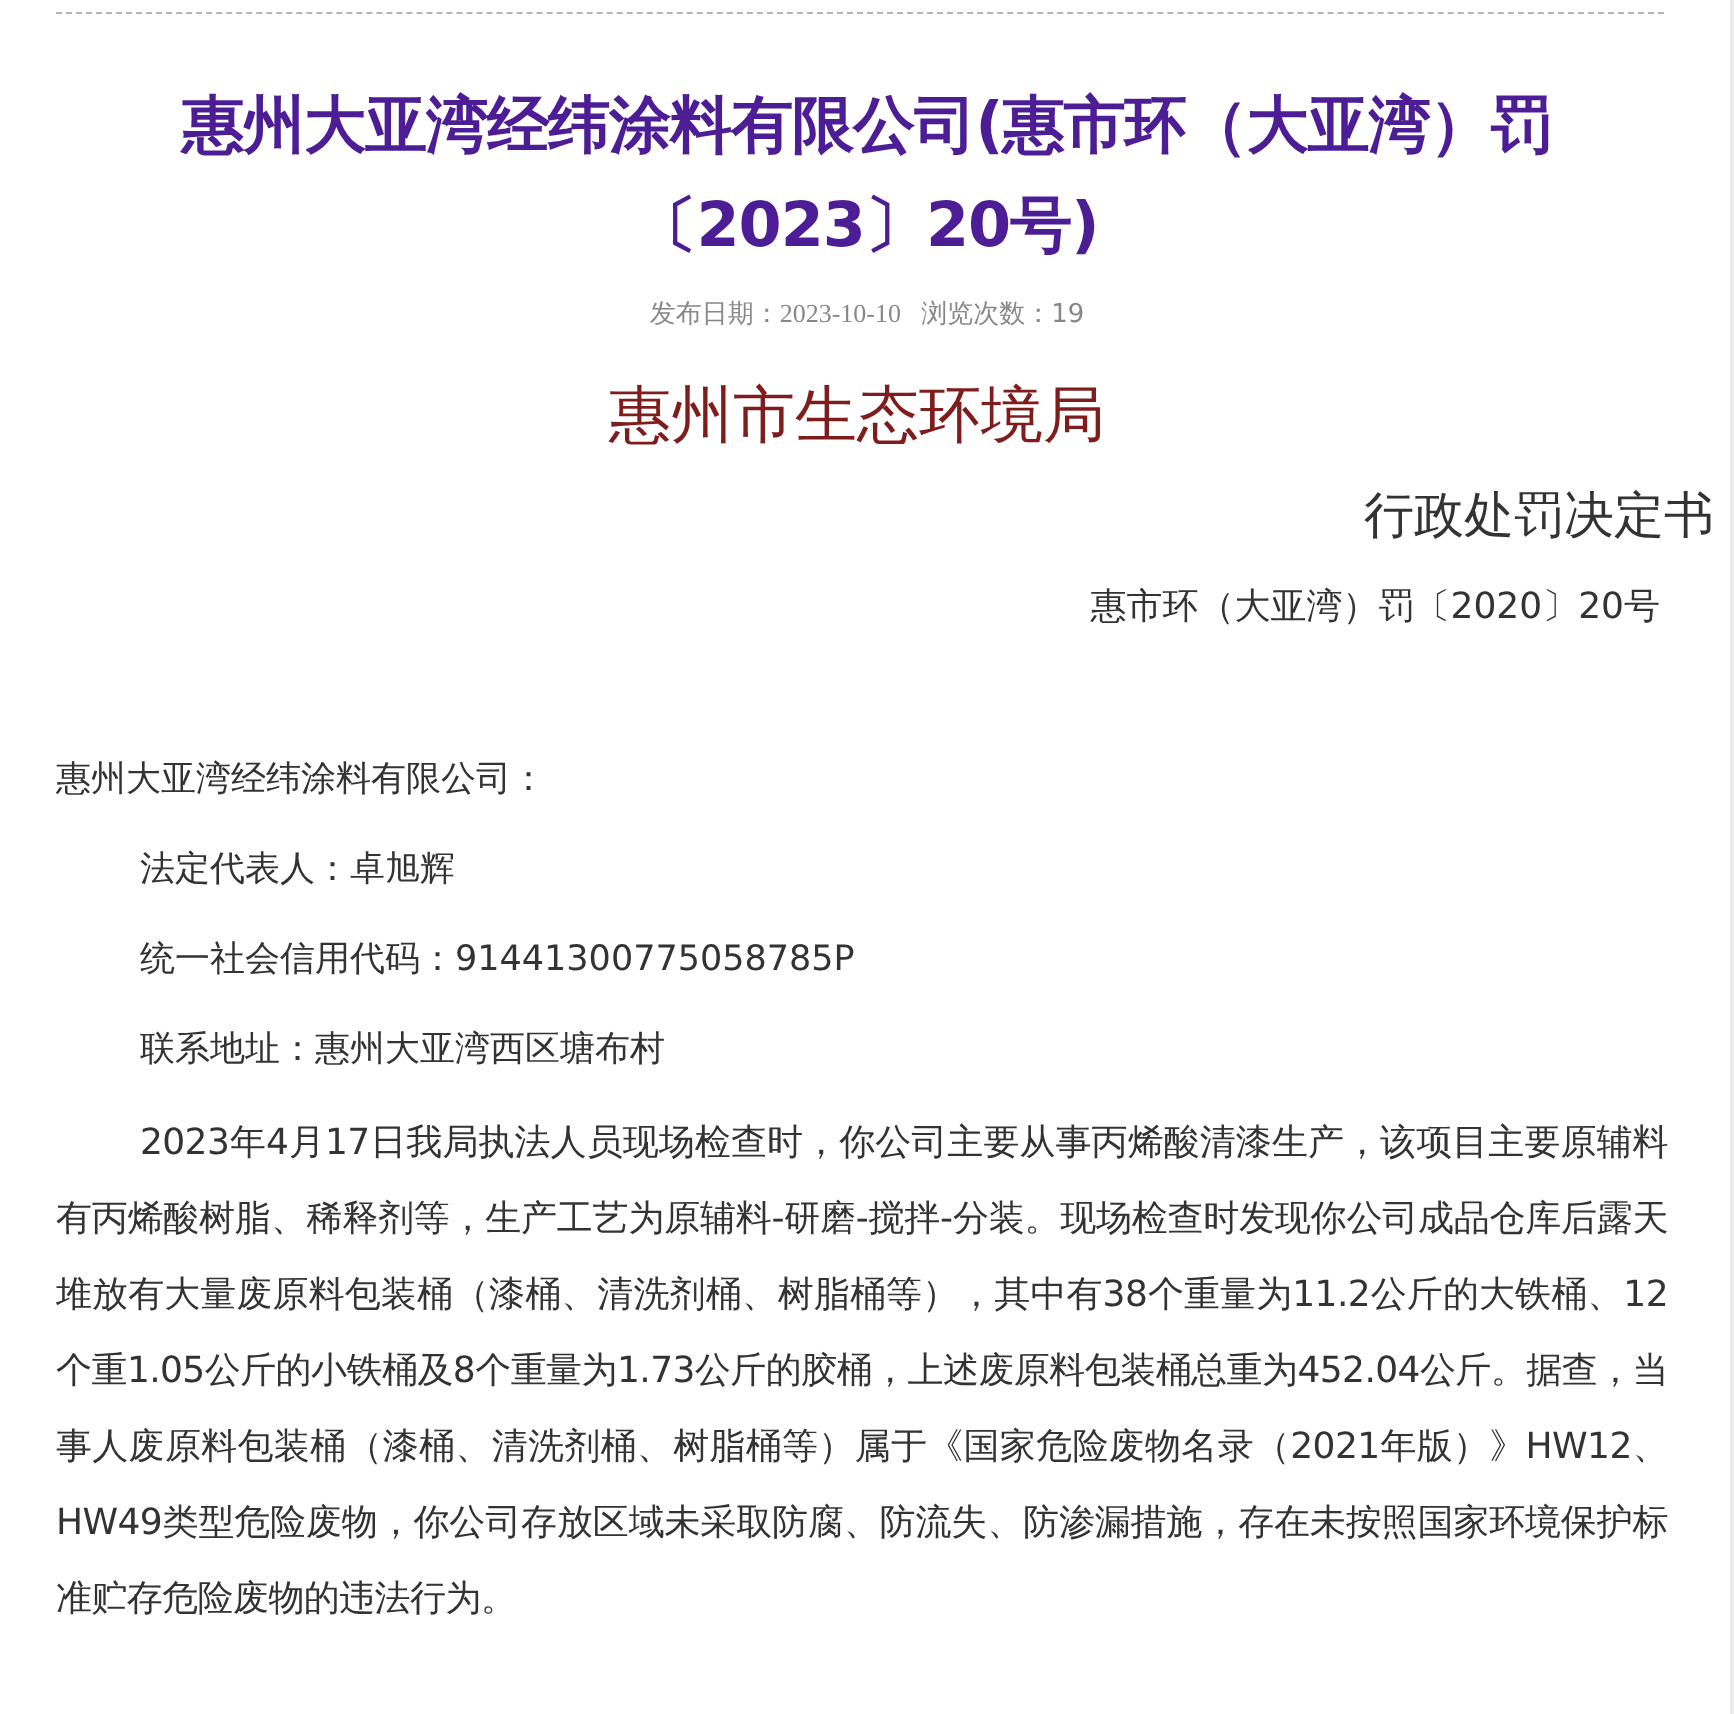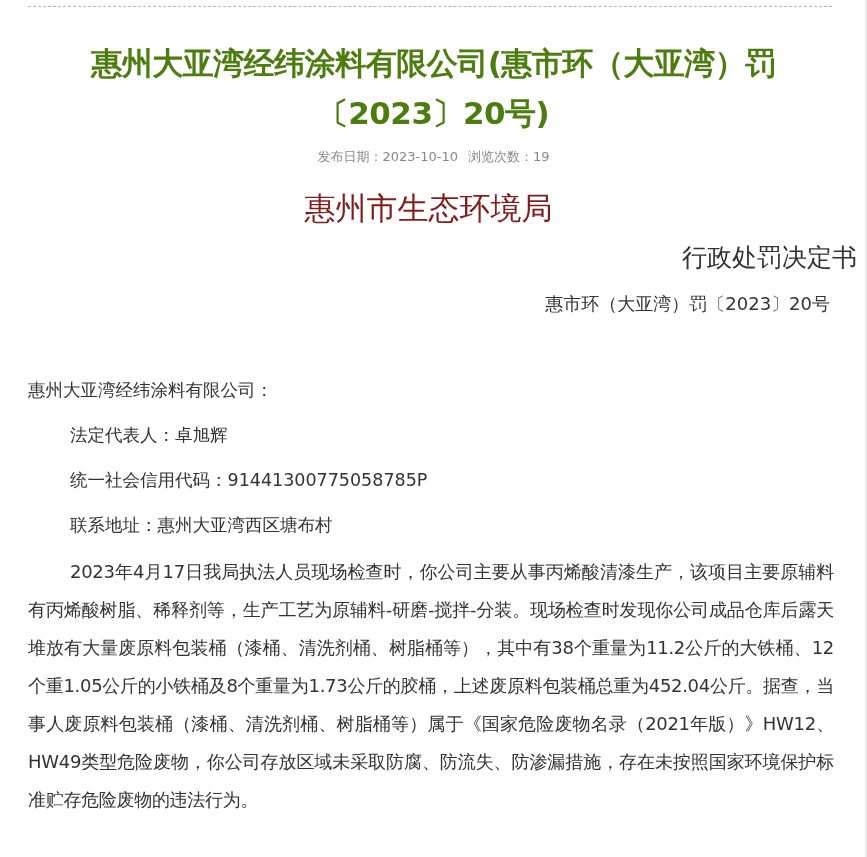--- a/index.html
+++ b/index.html
@@ -34,21 +34,21 @@
     .article-title {
       position: absolute;
       left: 40px;
       top: 38px;
       width: 787px;
       text-align: center;
       font-family: "DejaVu Sans", "Liberation Sans", sans-serif;
       font-weight: bold;
       font-size: 31px;
       line-height: 50px;
-      color: #4d7c0f;
+      color: #4c1d95;
       letter-spacing: -0.5px;
     }
     .meta {
       position: absolute;
       left: 0;
       top: 148px;
       width: 867px;
       text-align: center;
       font-size: 13px;
       color: #888888;
@@ -108,27 +108,27 @@
   </style>
 </head>
 <body>
 
 <div class="dashed-rule"></div>
 <div class="scroll-strip"></div>
 
 <h1 class="article-title" style="margin:0;">惠州大亚湾经纬涂料有限公司(惠市环（大亚湾）罚〔2023〕20号)</h1>
 
 <div class="meta">
-  <span><span style="margin:0;">发布日期：</span><span style="margin:0;">2023-10-10</span></span>
+  <span><span style="margin:0;">发布日期：</span><span style="margin:0;font-family:Liberation Serif, serif;">2023-10-10</span></span>
   <span><span style="margin:0;">浏览次数：</span><span style="margin:0;">19</span></span>
 </div>
 
 <div class="issuer">惠州市生态环境局</div>
 <div class="doc-type">行政处罚决定书</div>
-<div class="doc-number">惠市环（大亚湾）罚〔2023〕20号</div>
+<div class="doc-number">惠市环（大亚湾）罚〔2020〕20号</div>
 
 <div class="body-text">
   <div class="line">惠州大亚湾经纬涂料有限公司：</div>
   <div class="line indent-1">法定代表人：卓旭辉</div>
   <div class="line indent-1">统一社会信用代码：91441300775058785P</div>
   <div class="line indent-1">联系地址：惠州大亚湾西区塘布村</div>
   <p class="para">2023年4月17日我局执法人员现场检查时，你公司主要从事丙烯酸清漆生产，该项目主要原辅料有丙烯酸树脂、稀释剂等，生产工艺为原辅料-研磨-搅拌-分装。现场检查时发现你公司成品仓库后露天堆放有大量废原料包装桶（漆桶、清洗剂桶、树脂桶等），其中有38个重量为11.2公斤的大铁桶、12个重1.05公斤的小铁桶及8个重量为1.73公斤的胶桶，上述废原料包装桶总重为452.04公斤。据查，当事人废原料包装桶（漆桶、清洗剂桶、树脂桶等）属于《国家危险废物名录（2021年版）》HW12、HW49类型危险废物，你公司存放区域未采取防腐、防流失、防渗漏措施，存在未按照国家环境保护标准贮存危险废物的违法行为。</p>
 </div>
 
 </body></html>

